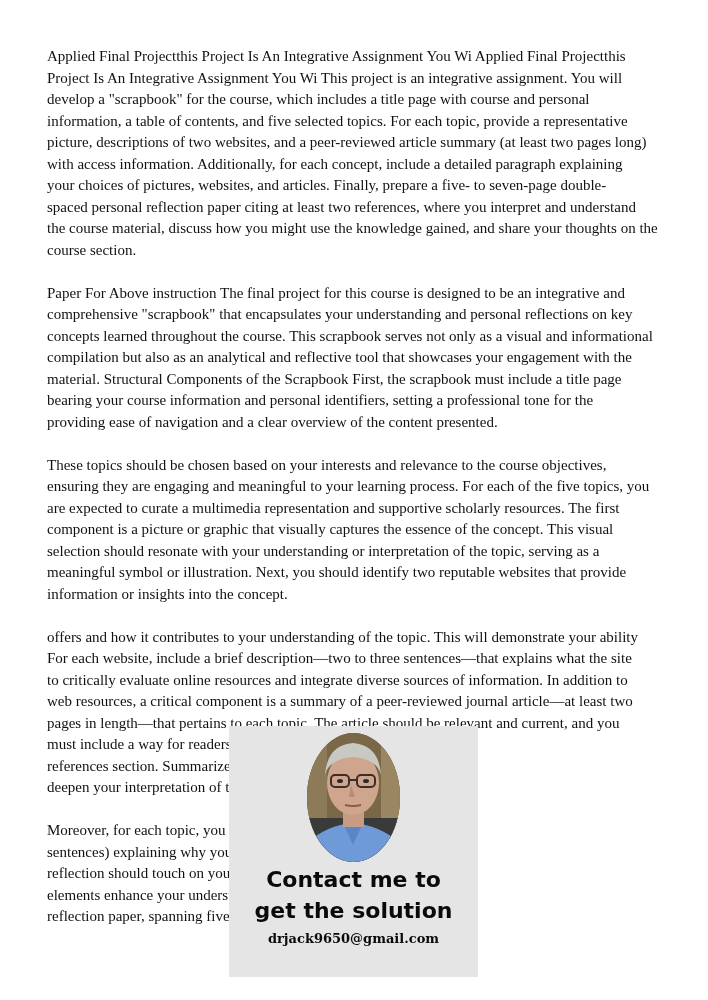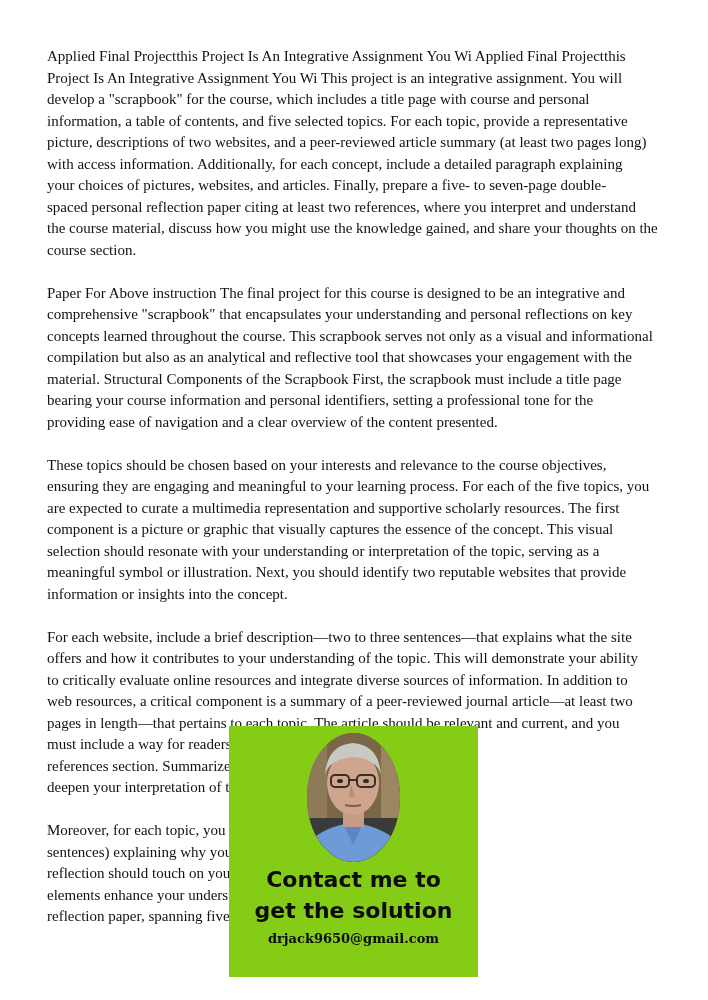--- a/index.html
+++ b/index.html
@@ -30,21 +30,21 @@
     .line {
       display: block;
       white-space: nowrap;
     }
     .promo {
       position: absolute;
       left: 229px;
       top: 726px;
       width: 249px;
       height: 251px;
-      background: #84cc16;
+      background: #e5e5e5;
     }
     .photo {
       position: absolute;
       left: 78px;
       top: 7px;
       width: 93px;
       height: 129px;
       border-radius: 50%;
       overflow: hidden;
       background: #6a5a45;
@@ -103,22 +103,22 @@
   <div class="para">
     <span class="line">These topics should be chosen based on your interests and relevance to the course objectives,</span>
     <span class="line">ensuring they are engaging and meaningful to your learning process. For each of the five topics, you</span>
     <span class="line">are expected to curate a multimedia representation and supportive scholarly resources. The first</span>
     <span class="line">component is a picture or graphic that visually captures the essence of the concept. This visual</span>
     <span class="line">selection should resonate with your understanding or interpretation of the topic, serving as a</span>
     <span class="line">meaningful symbol or illustration. Next, you should identify two reputable websites that provide</span>
     <span class="line">information or insights into the concept.</span>
   </div>
   <div class="para">
+    <span class="line">offers and how it contributes to your understanding of the topic. This will demonstrate your ability</span>
     <span class="line">For each website, include a brief description—two to three sentences—that explains what the site</span>
-    <span class="line">offers and how it contributes to your understanding of the topic. This will demonstrate your ability</span>
     <span class="line">to critically evaluate online resources and integrate diverse sources of information. In addition to</span>
     <span class="line">web resources, a critical component is a summary of a peer-reviewed journal article—at least two</span>
     <span class="line">pages in length—that pertains to each topic. The article should be relevant and current, and you</span>
     <span class="line">must include a way for readers t                                                                    perlink in the</span>
     <span class="line">references section. Summarize t                                                                    ce of each article to</span>
     <span class="line">deepen your interpretation of t</span>
   </div>
   <div class="para">
     <span class="line">Moreover, for each topic, you m                                                                    agraph (three to five</span>
     <span class="line">sentences) explaining why you s                                                                    article. Your</span>

